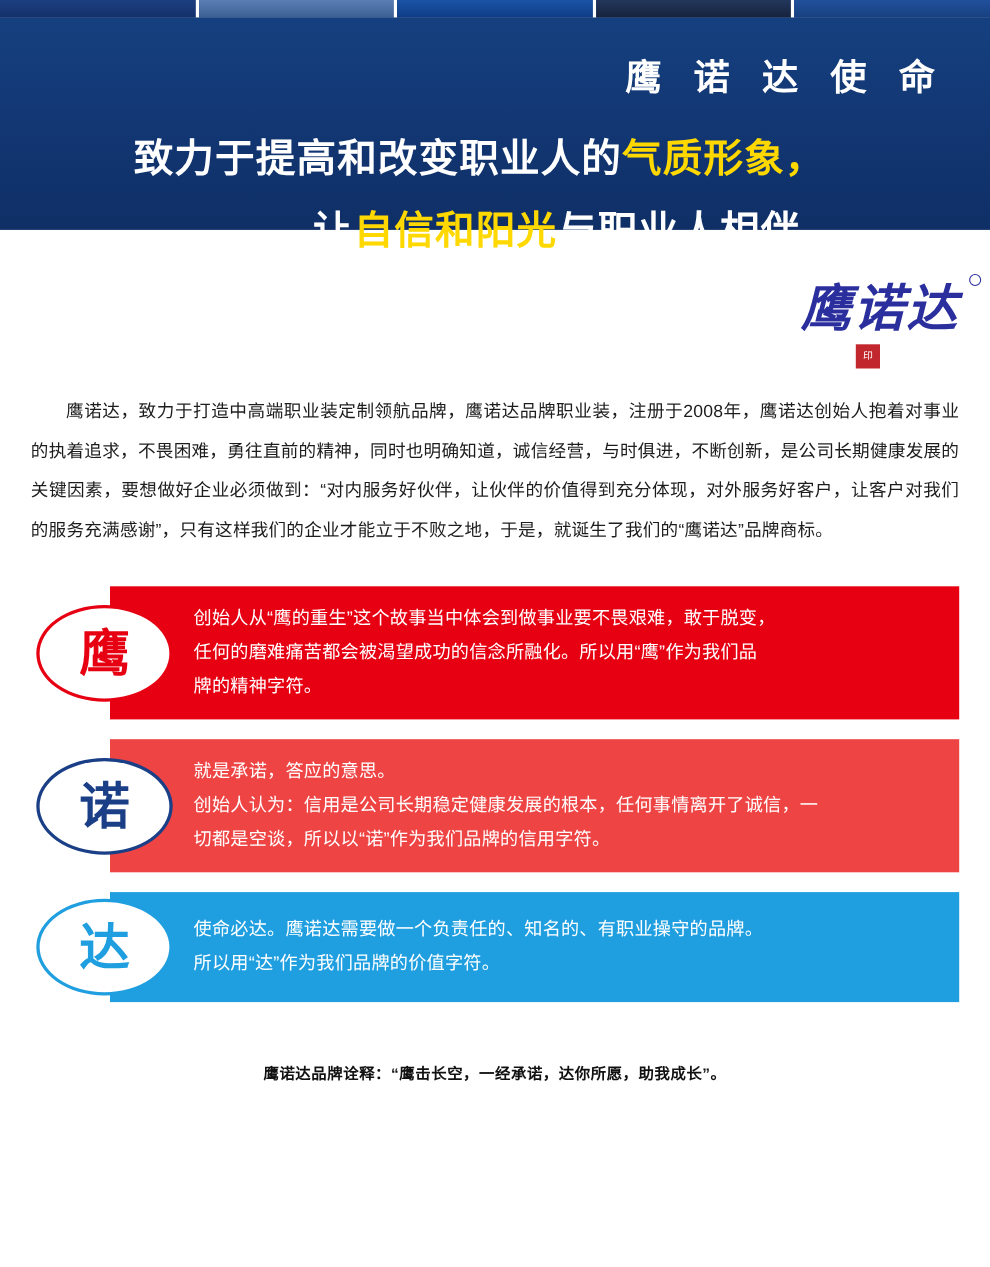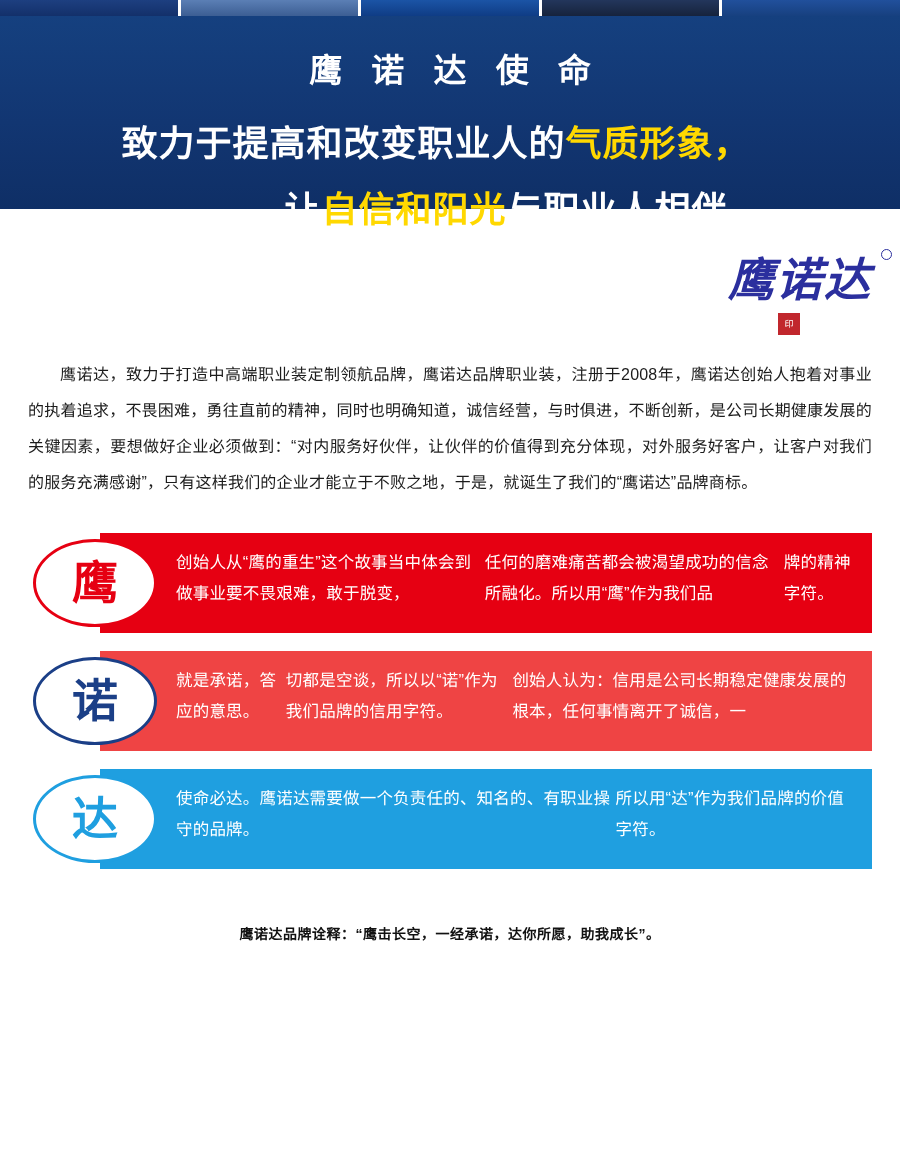--- a/index.html
+++ b/index.html
@@ -46,21 +46,21 @@
   
   .hero {
     width: 900px;
     height: 193px;
     background: #133a7c;
     background: linear-gradient(180deg,#15407f 0%, #123672 55%, #0f2f66 100%);
     position: relative;
     padding: 18px 40px 0 40px;
   }
   .hero-title {
-    text-align: center;
+    text-align: right;
     color: #ffffff;
     font-size: 33px;
     font-weight: bold;
     letter-spacing: 10px;
     margin: 10px 0 0 0;
     text-indent: 10px;
   }
   .hero-line {
     color: #ffffff;
     font-size: 36px;
@@ -162,20 +162,21 @@
     font-family: "DejaVu Sans", "Liberation Sans", sans-serif;
     line-height: 1;
   }
   .block-body {
     flex: 1 1 auto;
     padding: 14px 20px 14px 14px;
     color: #ffffff;
     font-size: 16.5px;
     line-height: 31px;
     display: flex;
+    flex-direction: column;
     justify-content: center;
     margin-left: -62px;
     padding-left: 76px;
     letter-spacing: 0.2px;
   }
   .block-body p { margin: 0; }
   .b-red  .block-body { background: #e60012; }
   .b-red  .badge-oval { border: 3px solid #e60012; color: #e60012; }
   .b-navy .block-body { background: #ef4444; }
   .b-navy .badge-oval { border: 3px solid #1b3f87; color: #1b3f87; }
@@ -237,22 +238,22 @@
         <p>牌的精神字符。</p>
       </div>
     </div>
 
     <div class="block b-navy">
       <div class="block-badge">
         <div class="badge-oval">诺</div>
       </div>
       <div class="block-body">
         <p>就是承诺，答应的意思。</p>
+        <p>创始人认为：信用是公司长期稳定健康发展的根本，任何事情离开了诚信，一</p>
         <p>切都是空谈，所以以“诺”作为我们品牌的信用字符。</p>
-        <p>创始人认为：信用是公司长期稳定健康发展的根本，任何事情离开了诚信，一</p>
       </div>
     </div>
 
     <div class="block b-blue">
       <div class="block-badge">
         <div class="badge-oval">达</div>
       </div>
       <div class="block-body">
         <p>使命必达。鹰诺达需要做一个负责任的、知名的、有职业操守的品牌。</p>
         <p>所以用“达”作为我们品牌的价值字符。</p>

